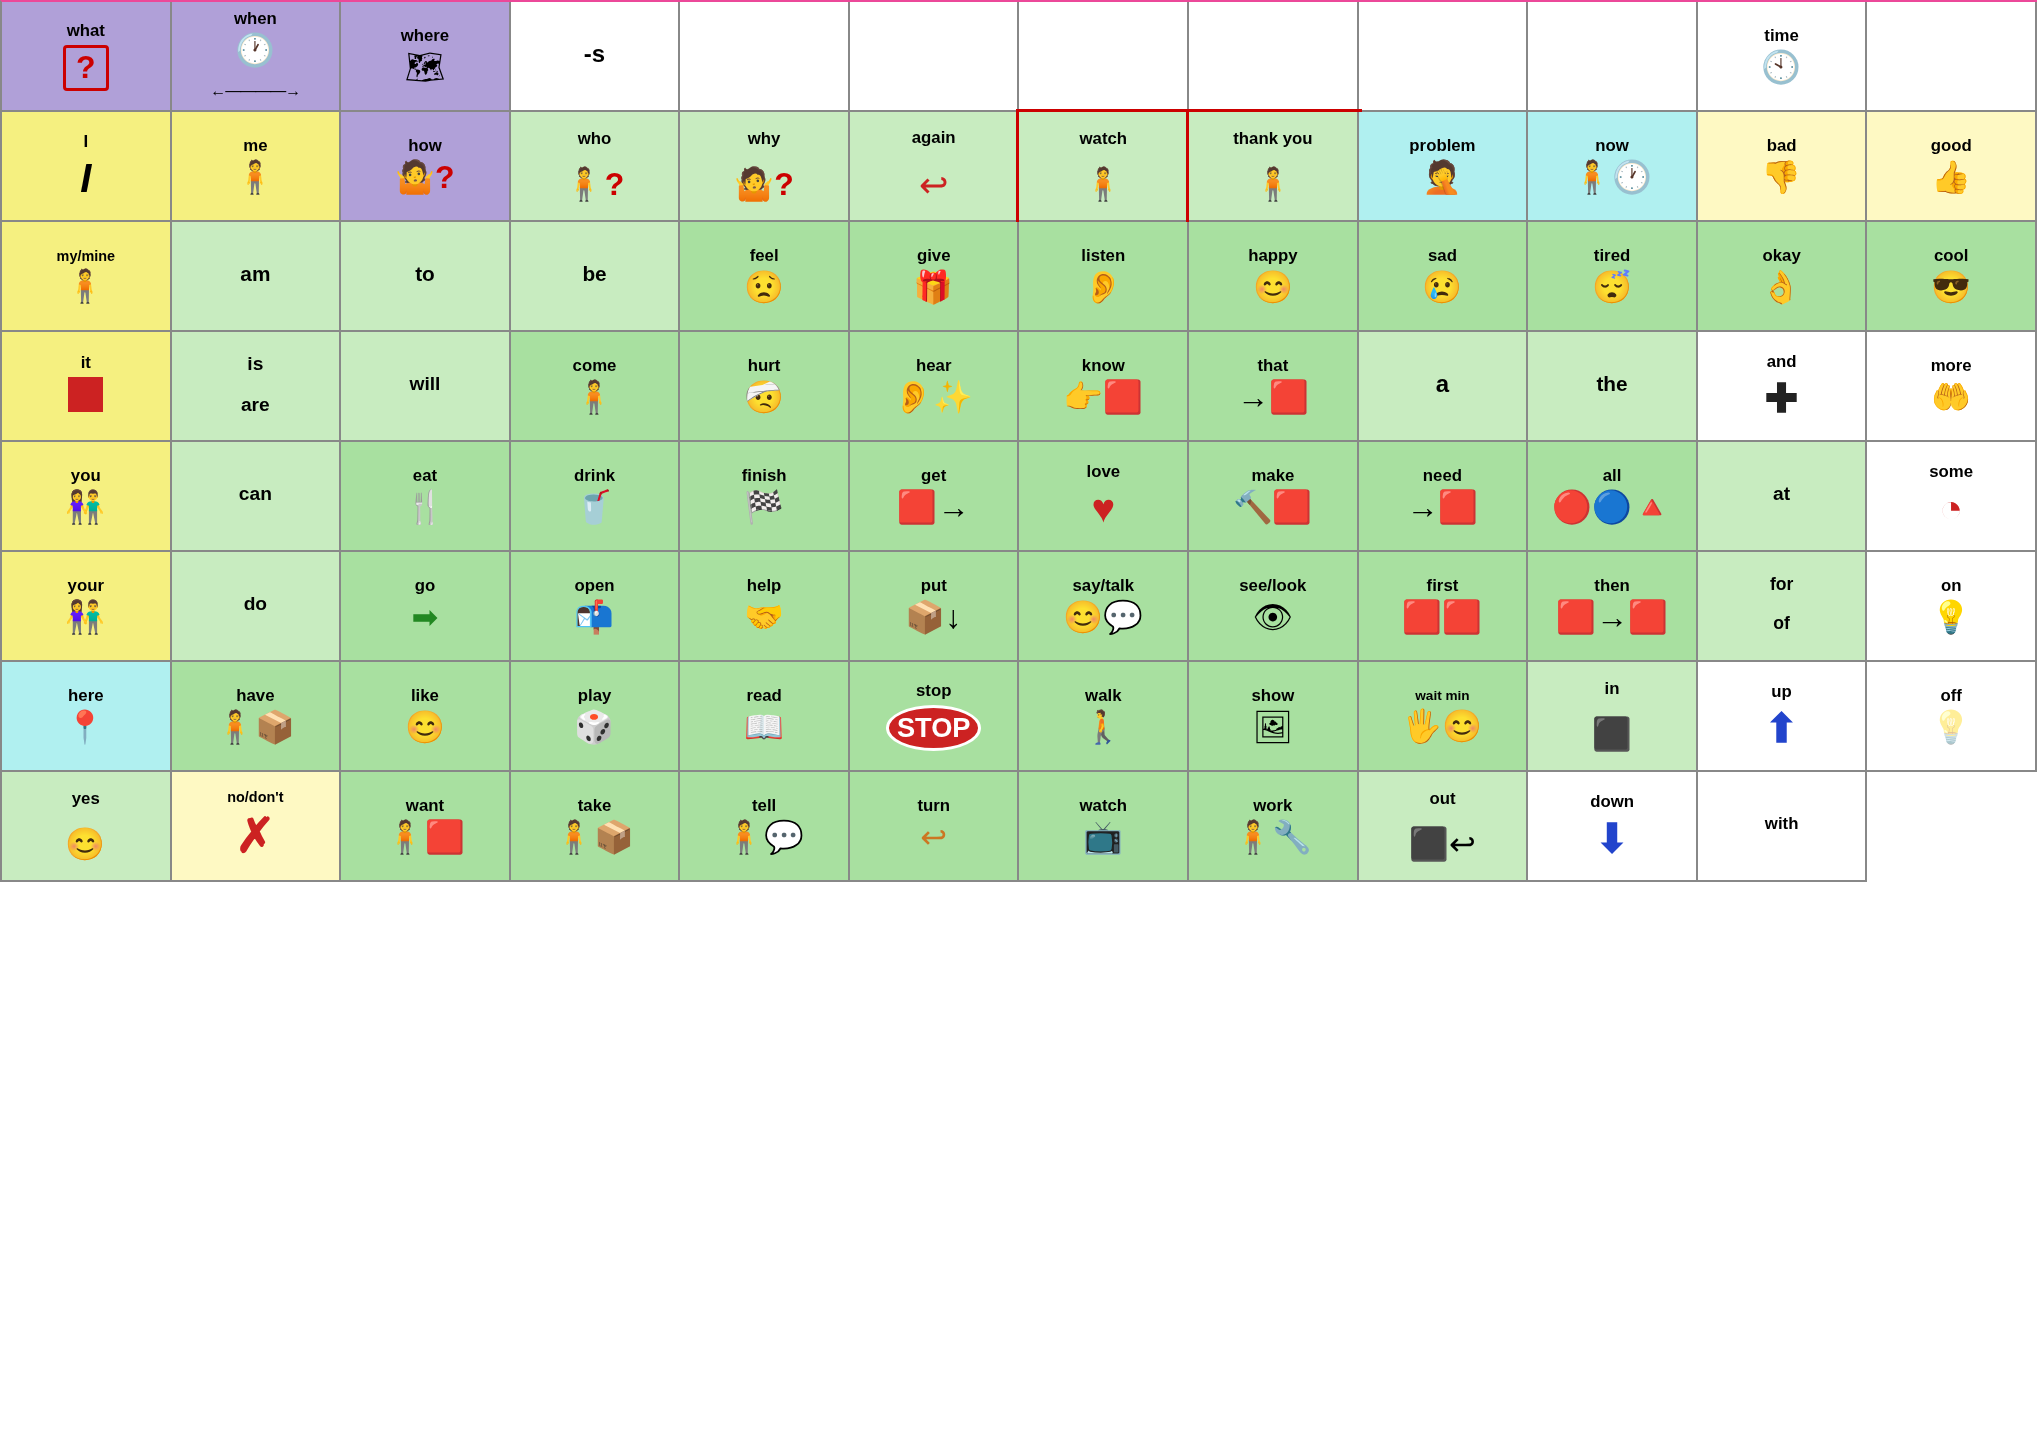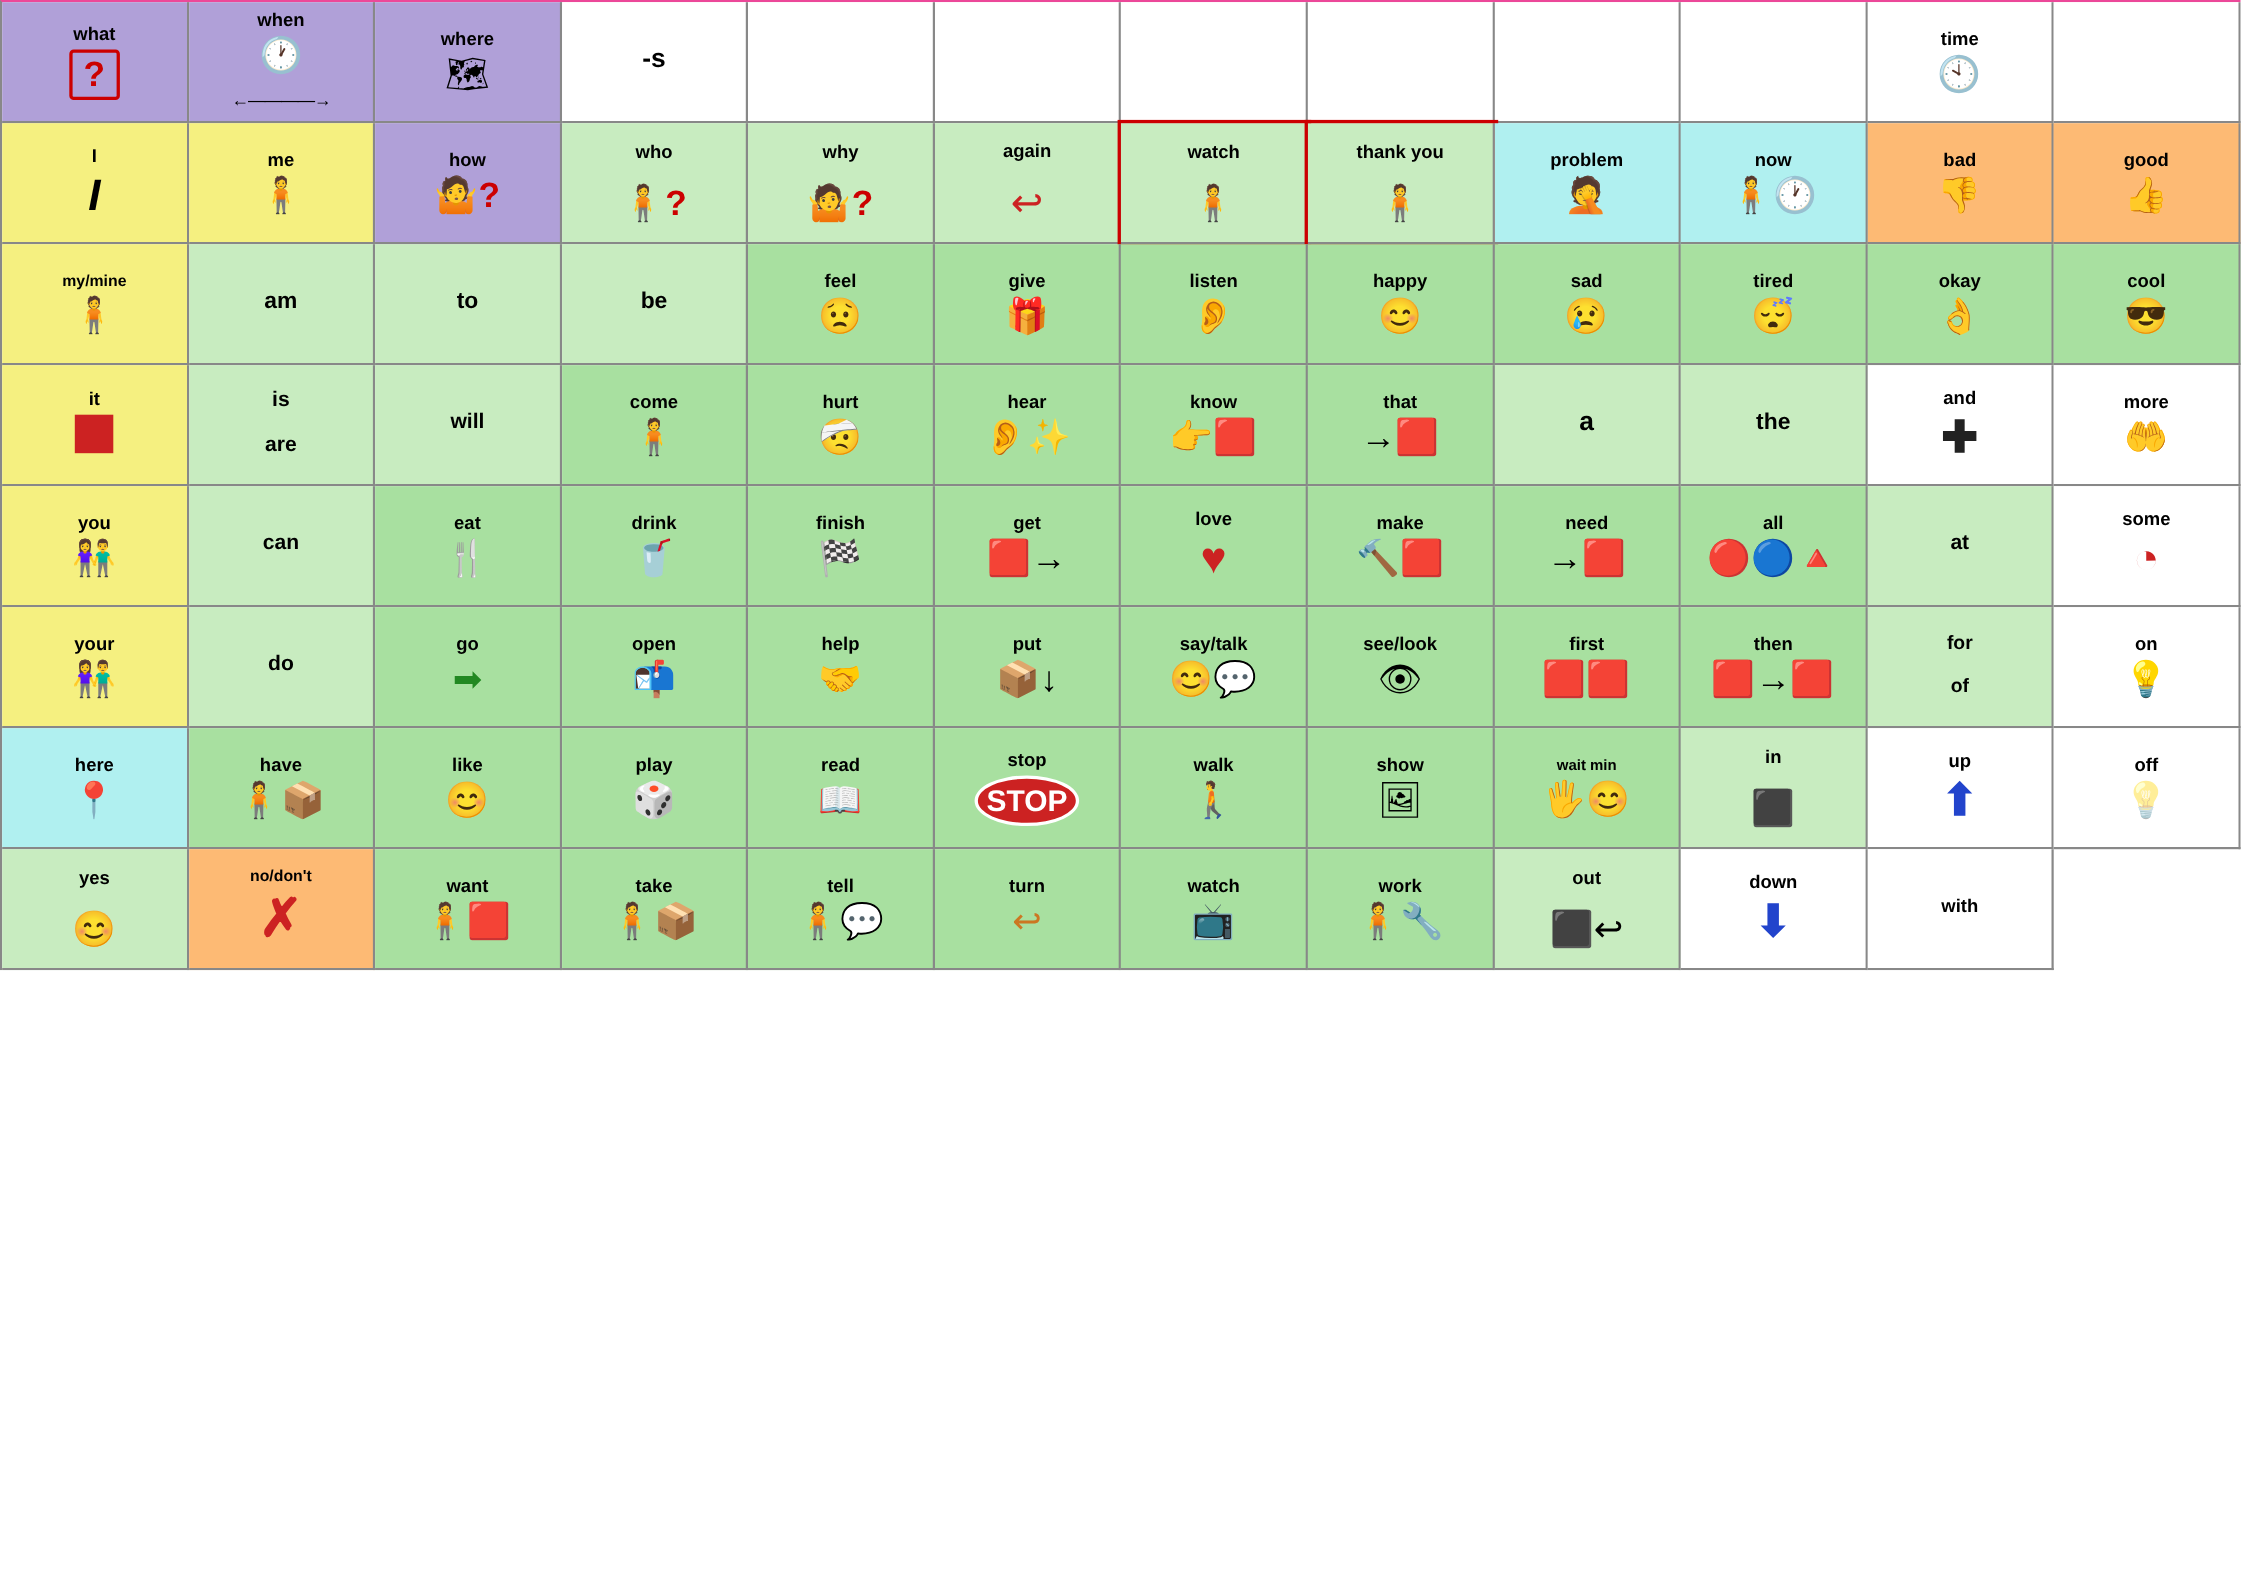--- a/index.html
+++ b/index.html
@@ -34,21 +34,21 @@
       font-size: 2em;
       text-align: center;
       line-height: 1.1;
     }
 
     
     .bg-purple { background-color: #b0a0d8; }
     .bg-yellow { background-color: #f5f080; }
     .bg-green { background-color: #a8e0a0; }
     .bg-green-light { background-color: #c8ecc0; gap: 14px; }
-    .bg-pink { background-color: #fdba74; }
+    .bg-pink { background-color: #fef9c3; }
     .bg-white { background-color: #ffffff; }
     .bg-cyan { background-color: #b0f0f0; }
   </style>
 </head>
 <body>
 
 <div class="grid">
 
   <div class="cell bg-purple">
     <span class="cell-label">what</span>

